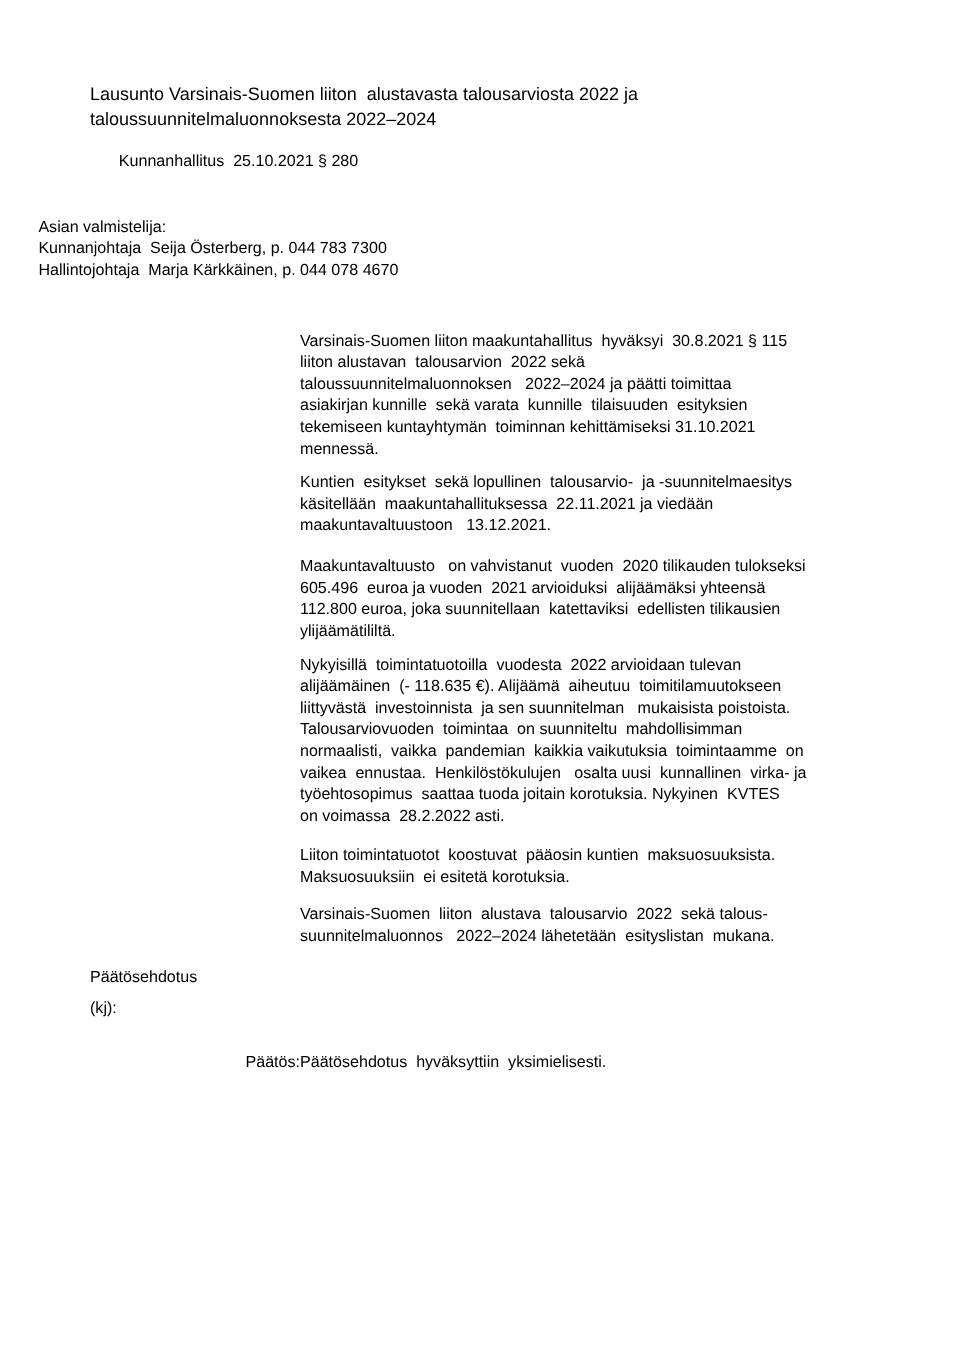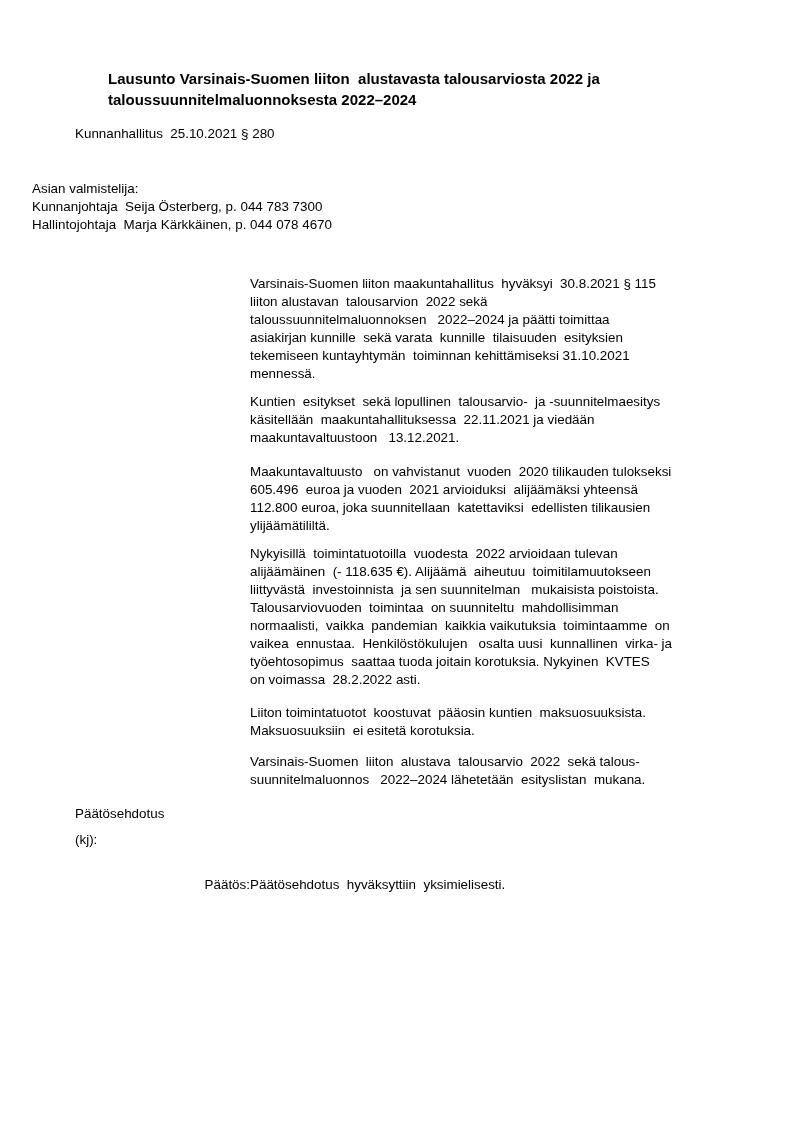--- a/index.html
+++ b/index.html
@@ -13,27 +13,27 @@
     height: 1122px;
     background: #ffffff;
     color: #000000;
     font-family: "Liberation Sans", "DejaVu Sans", sans-serif;
     overflow: hidden;
   }
   .pre {
     white-space: pre;
   }
   .title {
-    margin: 68px 0 0 108px;
+    margin: 68px 0 0 75px;
     font-size: 15px;
-    font-weight: bold;
+    font-weight: normal;
     line-height: 21px;
   }
   .meta {
-    margin: 15px 0 0 75px;
+    margin: 15px 0 0 99px;
     font-size: 13.4px;
     line-height: 18px;
   }
   .col {
     margin-left: 250px;
     font-size: 13.4px;
     line-height: 18px;
   }
   .preparers { margin-top: 37px; margin-left: 32px; }
   .p1 { margin-top: 41px; }

